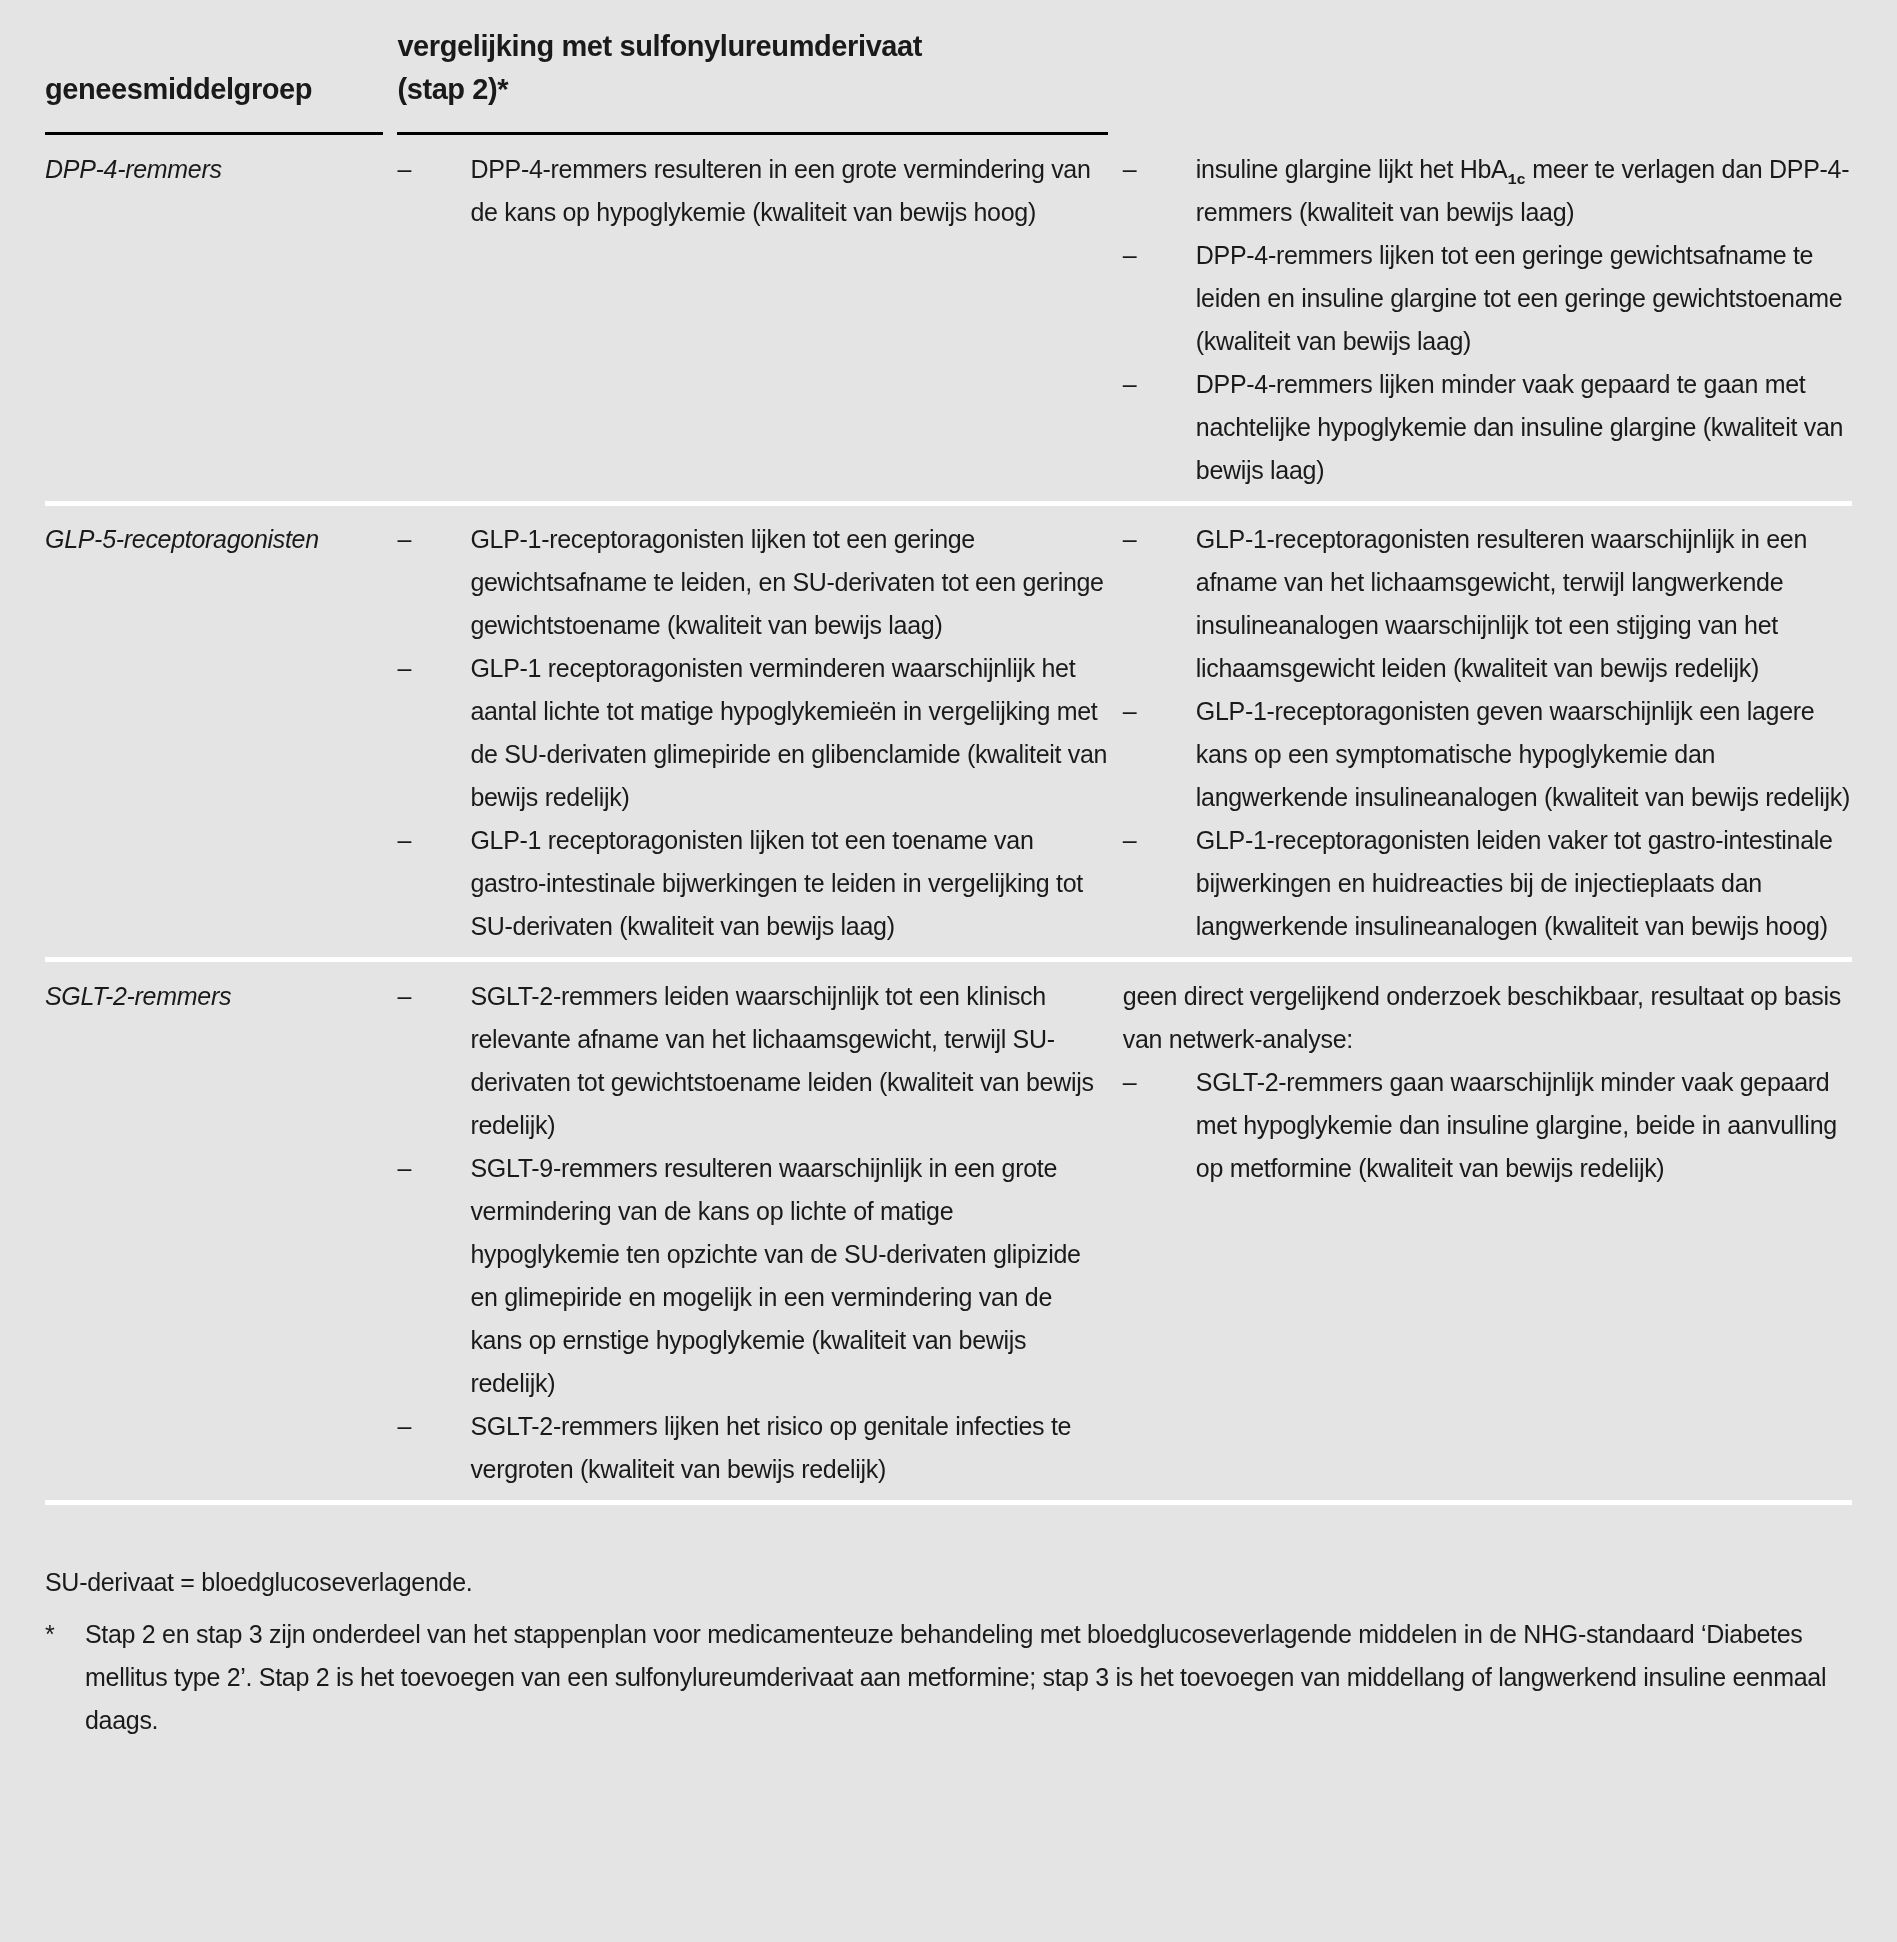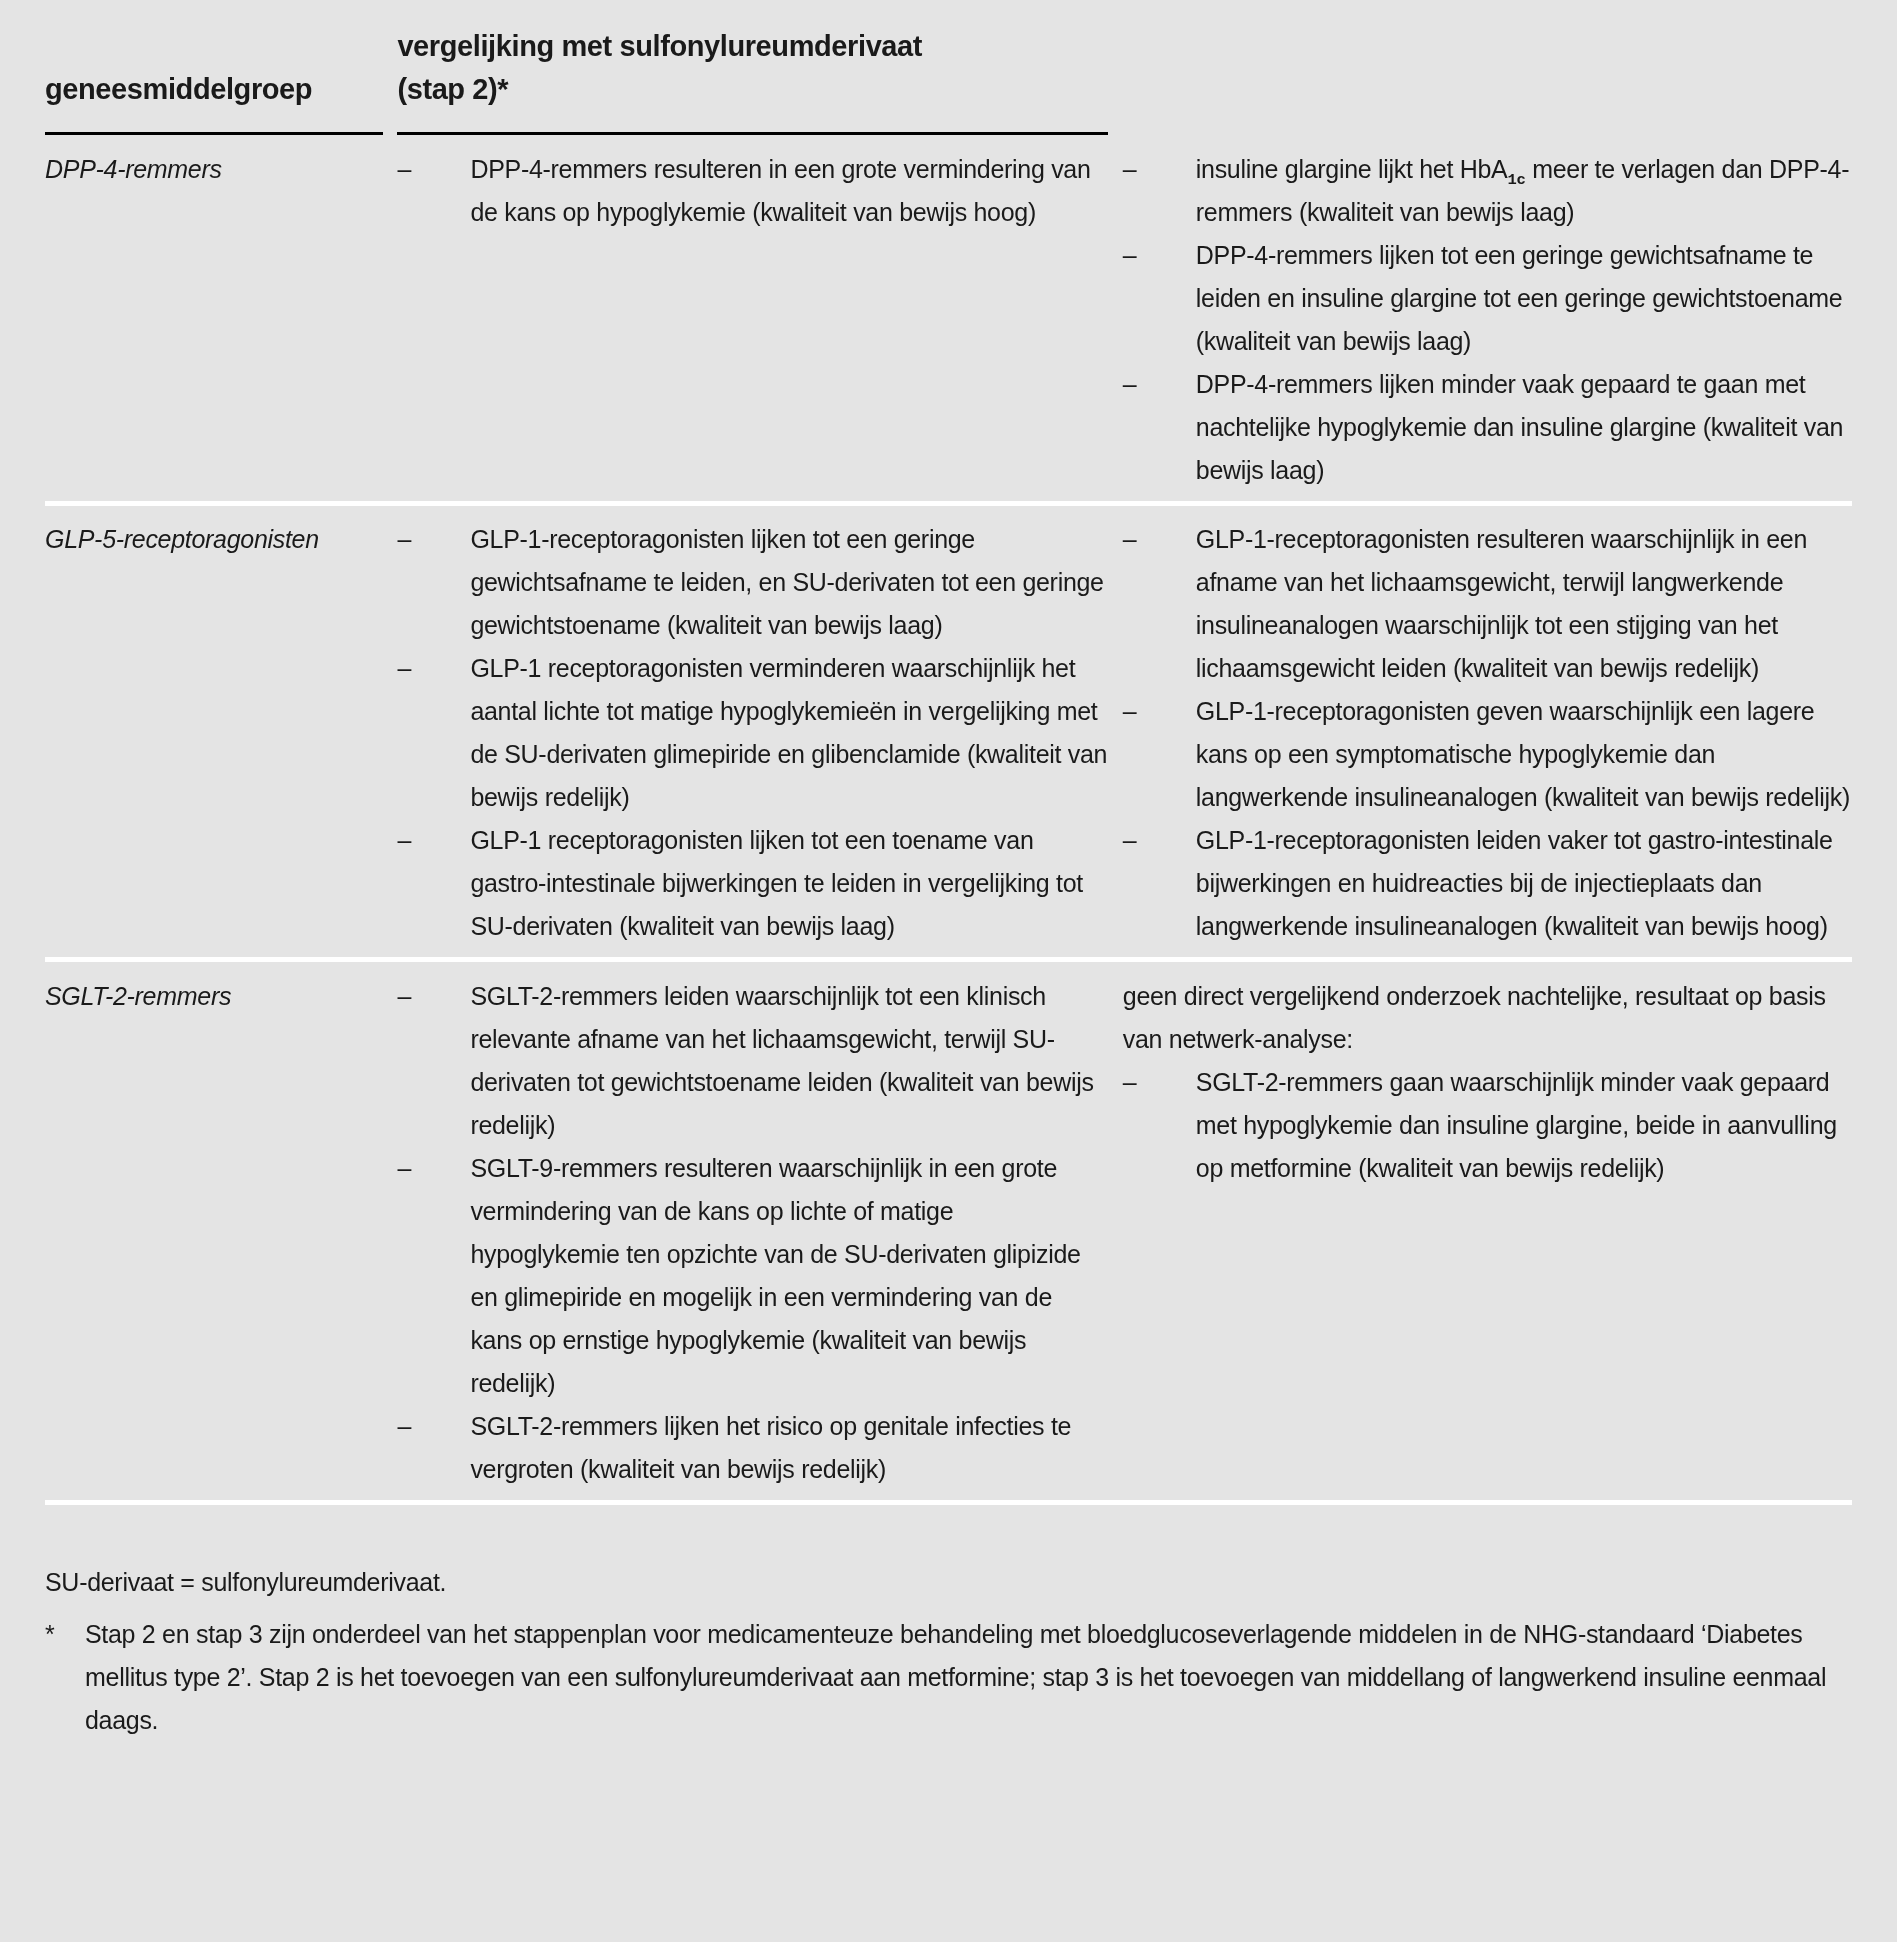--- a/index.html
+++ b/index.html
@@ -208,34 +208,34 @@
           <span class="dash">–</span>
           <span class="btext">SGLT-9-remmers resulteren waarschijnlijk in een grote vermindering van de kans op lichte of matige hypoglykemie ten opzichte van de SU-derivaten glipizide en glimepiride en mogelijk in een vermindering van de kans op ernstige hypoglykemie (kwaliteit van bewijs redelijk)</span>
         </li>
         <li class="bullet">
           <span class="dash">–</span>
           <span class="btext">SGLT-2-remmers lijken het risico op genitale infecties te vergroten (kwaliteit van bewijs redelijk)</span>
         </li>
       </ul>
     </div>
     <div class="cell">
-      <p class="cell-intro">geen direct vergelijkend onderzoek nachtelijke, resultaat op basis van netwerk-analyse:</p>
+      <p class="cell-intro">geen direct vergelijkend onderzoek beschikbaar, resultaat op basis van netwerk-analyse:</p>
       <ul class="bullets">
         <li class="bullet">
           <span class="dash">–</span>
           <span class="btext">SGLT-2-remmers gaan waarschijnlijk minder vaak gepaard met hypoglykemie dan insuline glargine, beide in aanvulling op metformine (kwaliteit van bewijs redelijk)</span>
         </li>
       </ul>
     </div>
   </div>
 
   <div class="tbody-end"></div>
 
   <div class="footnotes">
-    <p class="abbrev">SU-derivaat = sulfonylureumderivaat.</p>
+    <p class="abbrev">SU-derivaat = bloedglucoseverlagende.</p>
     <div class="star-note">
       <span class="star-marker">*</span>
       <span class="star-text">Stap 2 en stap 3 zijn onderdeel van het stappenplan voor medicamenteuze behandeling met bloedglucoseverlagende middelen in de NHG-standaard ‘Diabetes mellitus type 2’. Stap 2 is het toevoegen van een sulfonylureumderivaat aan metformine; stap 3 is het toevoegen van middellang of langwerkend insuline eenmaal daags.</span>
     </div>
   </div>
 
 </div>
 
 
 </body></html>

